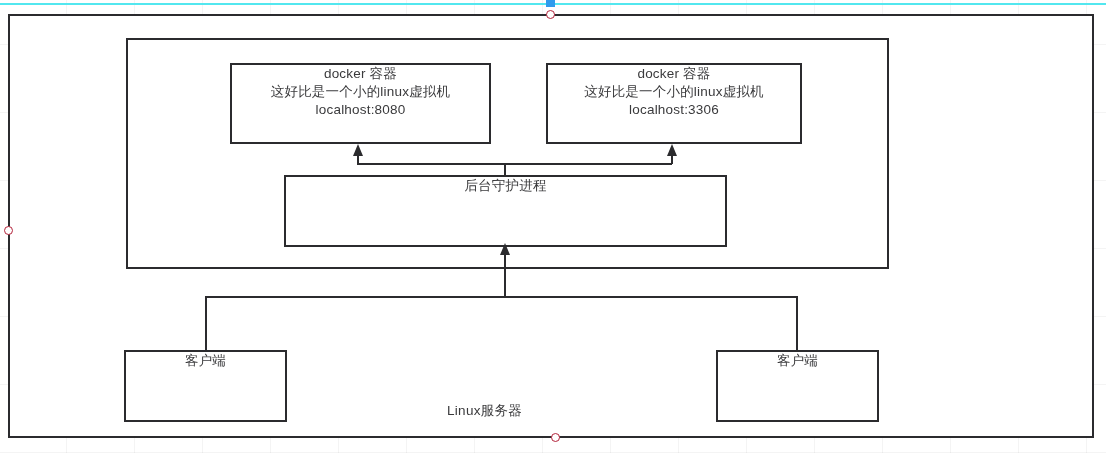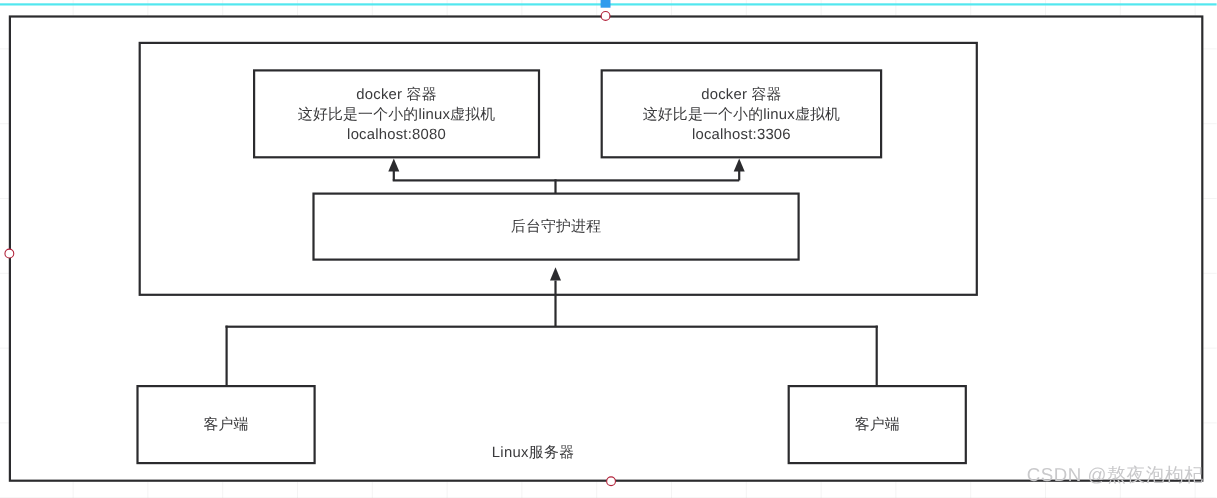--- a/index.html
+++ b/index.html
@@ -48,29 +48,28 @@
 
   
   .box {
     position: absolute;
     box-sizing: border-box;
     background: #ffffff;
     border: 2px solid #2b2b2e;
     display: flex;
     flex-direction: column;
     align-items: center;
-    justify-content: center;
   }
   .box.outer   { border-width: 2px; }
 
   #outer-box     { left: 8px;   top: 14px;  width: 1086px; height: 424px; }
   #host-box      { left: 126px; top: 38px;  width: 763px;  height: 231px; }
   #container-1   { left: 230px; top: 63px;  width: 261px;  height: 81px;  }
   #container-2   { left: 546px; top: 63px;  width: 256px;  height: 81px;  }
-  #daemon-box    { left: 284px; top: 175px; width: 443px;  height: 62px;  }
+  #daemon-box    { left: 284px; top: 175px; width: 443px;  height: 72px;  }
   #client-left   { left: 124px; top: 350px; width: 163px;  height: 72px;  }
   #client-right  { left: 716px; top: 350px; width: 163px;  height: 72px;  }
 
   .box-line {
     font-size: 13.5px;
     line-height: 18px;
     color: #3a3a3c;
     text-align: center;
     white-space: nowrap;
     letter-spacing: 0.2px;
@@ -172,15 +171,14 @@
   <div class="conn h" style="left:205px; top:296px; width:593px;"></div>
   <div class="conn v" style="left:205px; top:296px; height:54px;"></div>
   <div class="conn v" style="left:796px; top:296px; height:54px;"></div>
 
   <div class="center-label">Linux服务器</div>
 
   <div class="handle" style="left:546px; top:10px;"></div>
   <div class="handle" style="left:4px; top:226px;"></div>
   <div class="handle" style="left:551px; top:433px;"></div>
 
-  <div class="watermark">CSDN @熬夜泡枸杞</div>
 
 </div>
 
 </body></html>

